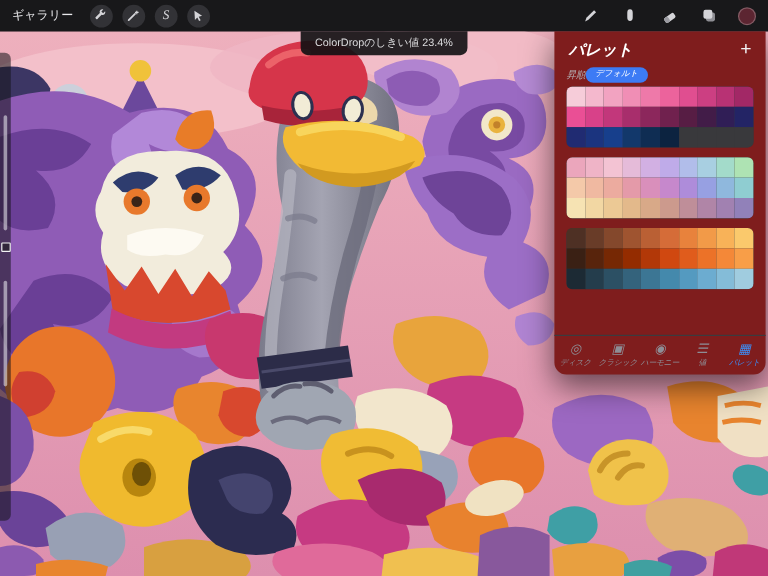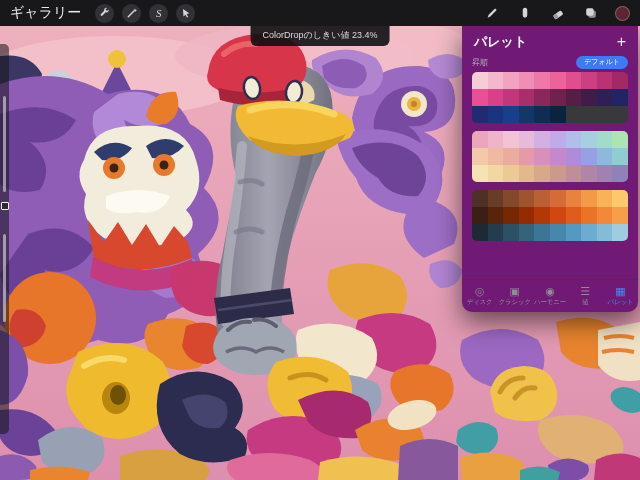--- a/index.html
+++ b/index.html
@@ -3,21 +3,21 @@
 <meta charset="utf-8">
 <style>
   * { margin:0; padding:0; box-sizing:border-box; }
   html,body { width:640px; height:480px; overflow:hidden; background:#000;
     font-family:"Liberation Sans", sans-serif; }
   #app { position:relative; width:640px; height:480px; background:#141416; }
 
   
   .topbar { position:absolute; top:0; left:0; width:640px; height:26px; background:#18181a;
     display:flex; align-items:center; padding:0 10px; z-index:40; }
-  .gallery { color:#e9e9ec; font-size:14px; margin-right:14px; cursor:default; }
+  .gallery { color:#e9e9ec; font-size:10px; margin-right:14px; cursor:default; }
   .tool-btn { width:19px; height:19px; border-radius:50%; background:#323236; display:flex;
     align-items:center; justify-content:center; margin-right:8px; }
   .s-glyph { color:#d8d8dc; font-size:11px; font-style:italic; font-family:"Liberation Serif", serif; line-height:1; }
   .spacer { flex:1; }
   .rt { width:18px; height:18px; display:flex; align-items:center; justify-content:center; margin-left:15px; }
   .color-circle { width:15px; height:15px; border-radius:50%; margin-left:15px; border:1px solid rgba(255,255,255,.25); }
 
   
   .canvas { position:absolute; top:26px; left:0; width:640px; height:454px; }
   .canvas svg { display:block; }
@@ -30,28 +30,28 @@
   
   .side-strip { position:absolute; left:0; top:44px; width:9px; height:390px;
     background:rgba(20,20,24,.55); border-radius:0 5px 5px 0; z-index:30; }
   .s-track { position:absolute; left:3px; width:3px; background:rgba(240,240,244,.55); border-radius:2px; }
   .t1 { top:52px; height:96px; }
   .t2 { top:190px; height:88px; }
   .modify { position:absolute; left:1px; top:158px; width:8px; height:8px;
     border:1.5px solid #f2f2f4; background:rgba(30,30,34,.6); border-radius:1px; }
 
   
-  .panel { position:absolute; top:26px; right:2px; width:176px; height:286px; background:#701a75;
+  .panel { position:absolute; top:26px; right:2px; width:176px; height:286px; background:#7f1d1d;
     border-radius:0 0 10px 10px; z-index:32; box-shadow:0 10px 26px rgba(0,0,0,.55);
-    display:flex; flex-direction:column; }
+    display:flex; flex-direction:column;font-style:italic; }
   .panel-header { display:flex; justify-content:space-between; align-items:center; padding:7px 12px 5px; }
   .panel-title { color:#fff; font-size:13px; font-weight:bold; }
   .add-btn { color:#f2f2f4; font-size:16px; font-weight:300; line-height:1; }
   .palette-card { padding:0 10px; margin-bottom:8px; }
-  .card-head { display:flex; justify-content:space-between; align-items:center; margin-bottom:3px; height:13px; }
+  .card-head { display:flex; justify-content:flex-start; align-items:center; margin-bottom:3px; height:13px; }
   .card-name { color:#b4b4b8; font-size:8px; }
   .badge { font-size:7px; color:#d6d6da; background:#47474b; padding:2px 8px; border-radius:8px; line-height:1.2; }
   .badge-active { background:#3d7bf5; color:#fff; }
   .swatch-grid { display:grid; grid-template-columns:repeat(10,1fr); border-radius:5px; overflow:hidden;
     background:#39393c; }
   .swatch { height:17px; }
   .swatch.empty { background:#39393c; }
   .tabbar { margin-top:auto; border-top:1px solid #3b3b3f; display:flex; height:33px; }
   .tab { flex:1; display:flex; flex-direction:column; align-items:center; justify-content:center; gap:1px; color:#8e8e96; }
   .tab .ticon { font-size:11px; line-height:1; }

